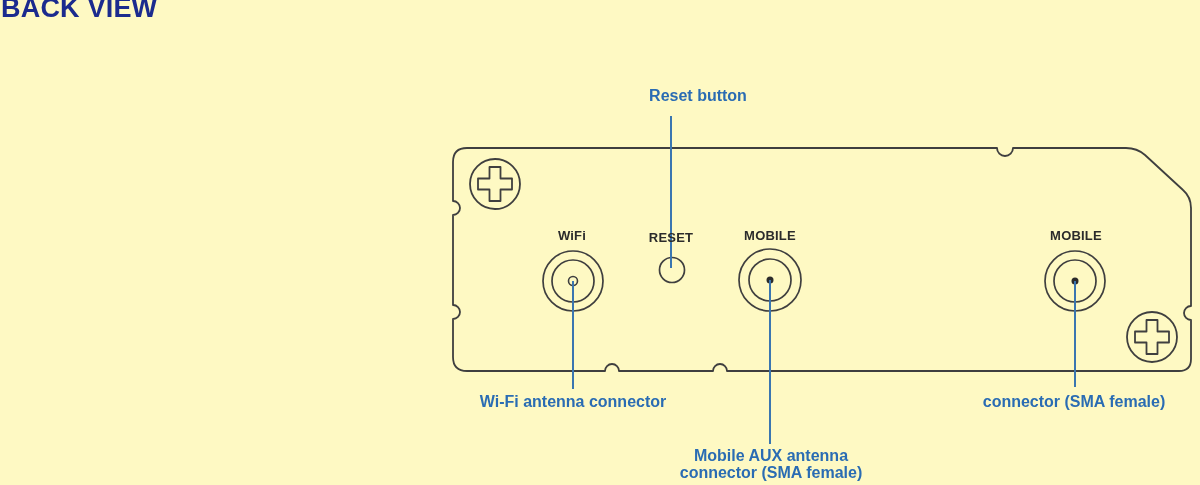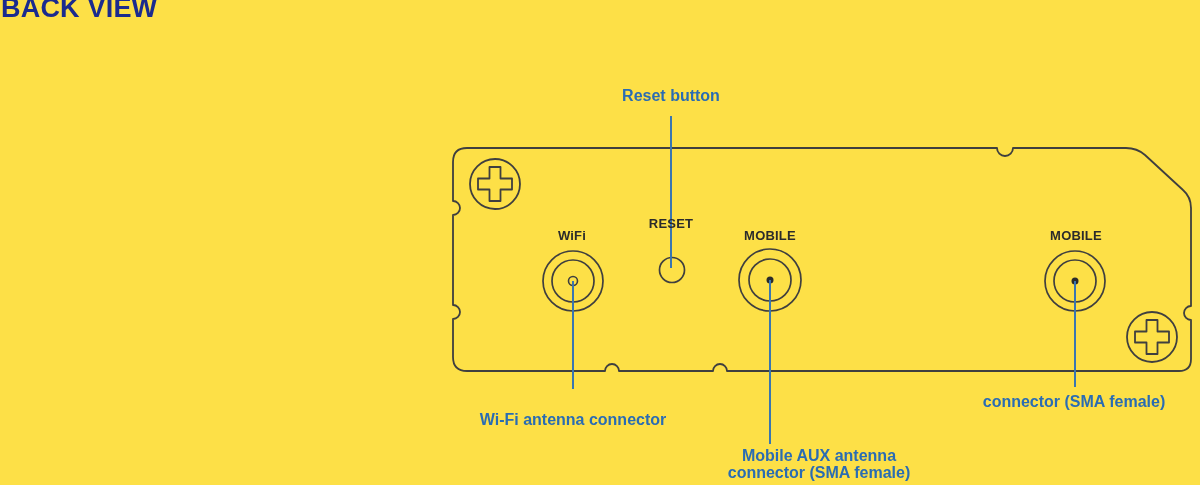--- a/index.html
+++ b/index.html
@@ -1,20 +1,20 @@
 <!DOCTYPE html>
 <html><head>
 <meta charset="utf-8">
 <style>
   html, body { margin: 0; padding: 0; background: #ffffff; }
   #stage {
     position: relative;
     width: 1200px;
     height: 485px;
-    background: #fde047;
+    background: #fef9c3;
     overflow: hidden;
     font-family: "Liberation Sans", sans-serif;
   }
   #diagram-svg { position: absolute; left: 0; top: 0; }
   .page-title {
     position: absolute;
     left: 1px;
     top: -5px;
     font-size: 27px;
     font-weight: 800;
@@ -110,33 +110,33 @@
 
     <line x1="671" y1="116" x2="671" y2="268" stroke="#3a76b0" stroke-width="2"></line>
     <line x1="573" y1="281" x2="573" y2="389" stroke="#3a76b0" stroke-width="2"></line>
     <line x1="770" y1="280" x2="770" y2="444" stroke="#3a76b0" stroke-width="2"></line>
     <line x1="1075" y1="281" x2="1075" y2="387" stroke="#3a76b0" stroke-width="2"></line>
   </svg>
 
   <div class="page-title">BACK VIEW</div>
 
   <div class="panel-label" style="left:572px; top:228px;">WiFi</div>
-  <div class="panel-label" style="left:671px; top:216px;">RESET</div>
+  <div class="panel-label" style="left:671px; top:230px;">RESET</div>
   <div class="panel-label" style="left:770px; top:228px;">MOBILE</div>
   <div class="panel-label" style="left:1076px; top:228px;">MOBILE</div>
 
-  <div class="callout" style="left:671px; top:87px;text-align:right;">
+  <div class="callout" style="left:698px; top:87px;text-align:right;">
     <span>Reset button</span>
   </div>
 
-  <div class="callout" style="left:573px; top:411px;">
+  <div class="callout" style="left:573px; top:393px;">
     <span>Wi-Fi antenna connector</span>
   </div>
 
-  <div class="callout" style="left:771px; top:447px;margin-left:48px;">
+  <div class="callout" style="left:771px; top:447px;">
     <span>Mobile AUX antenna</span>
     <span>connector (SMA female)</span>
   </div>
 
   <div class="callout" style="left:1074px; top:393px;">
     <span>connector (SMA female)</span>
   </div>
 
 </div>
 

